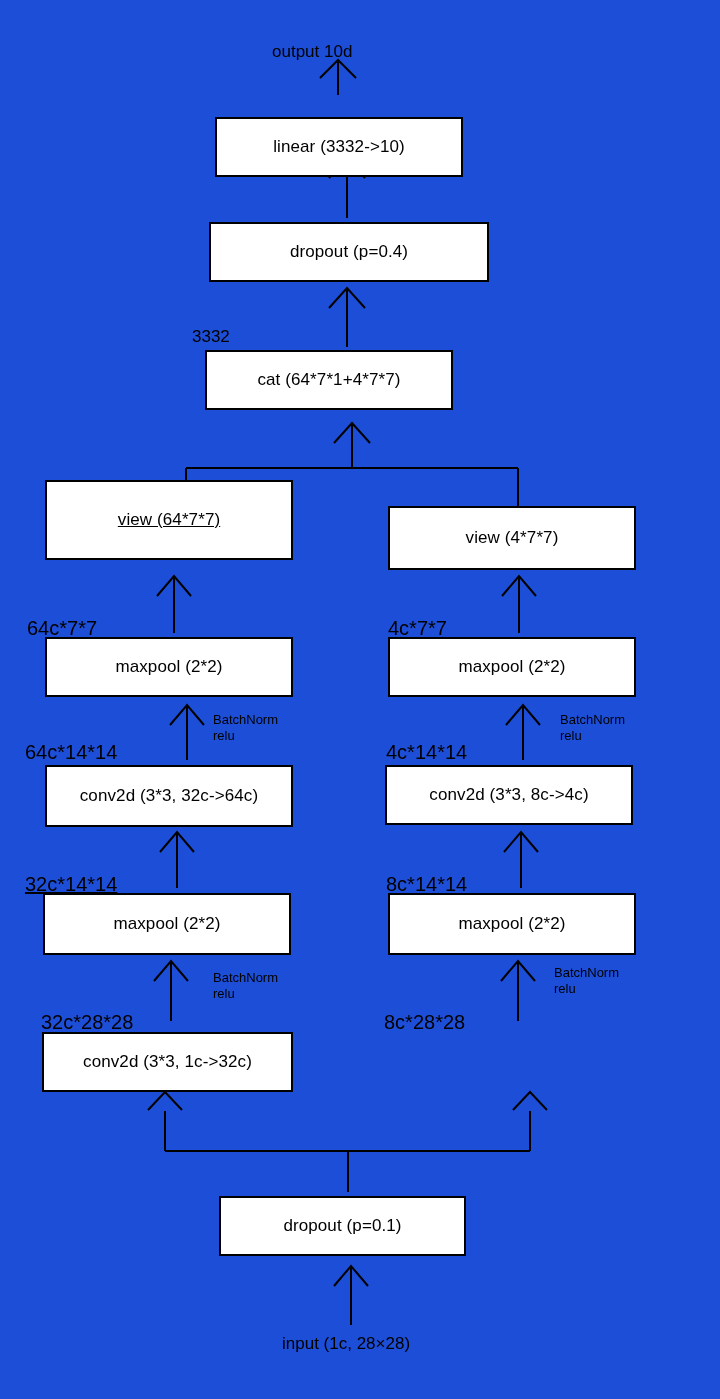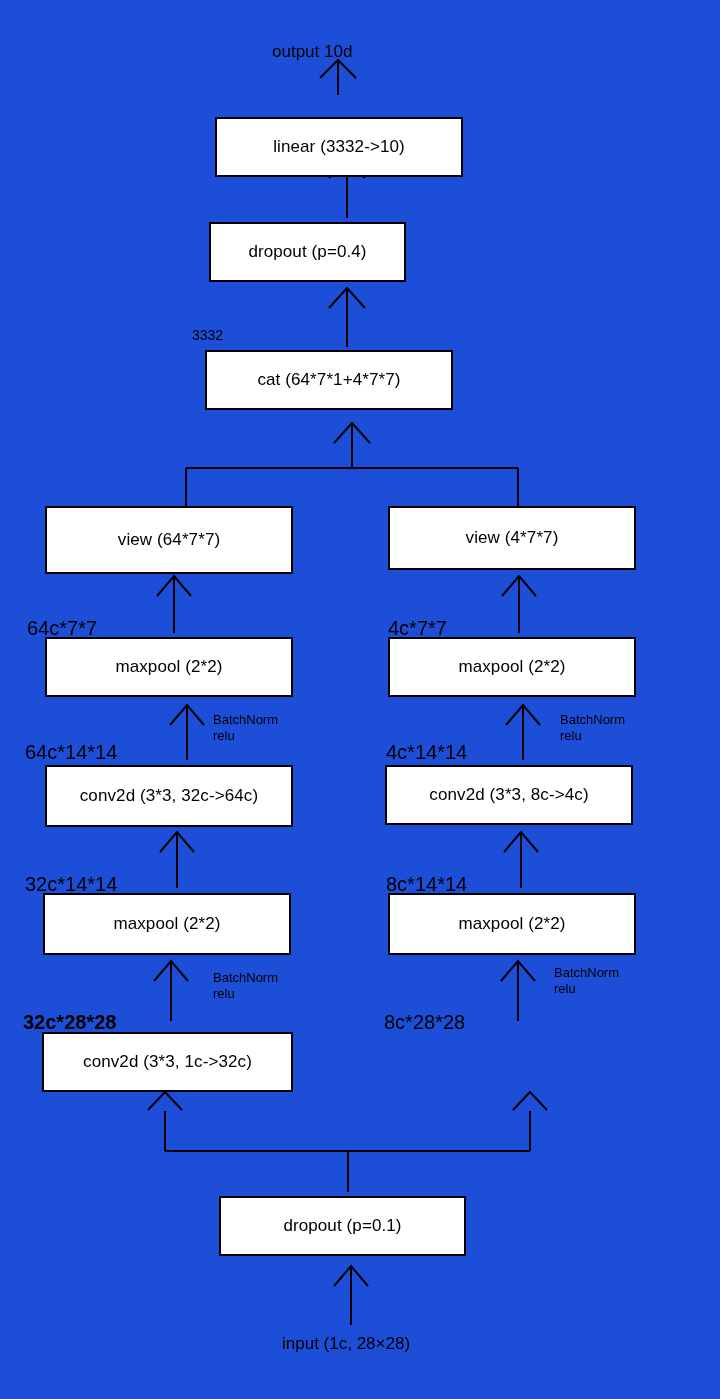--- a/index.html
+++ b/index.html
@@ -146,29 +146,29 @@
     <g>
       <line x1="351" y1="1325" x2="351" y2="1268"></line>
       <polyline points="334,1286 351,1266 368,1286"></polyline>
     </g>
   </svg>
 
   <div class="free-text" style="left:272px; top:42px;">output  10d</div>
 
   <div class="free-text" style="left:282px; top:1334px;text-align:right;">input (1c, 28×28)</div>
 
-  <div class="tensor-label" style="left:192px; top:327px; font-size:14px;">3332</div>
+  <div class="tensor-label" style="left:192px; top:327px; font-size:17px;">3332</div>
 
   <div class="node" style="left:215px; top:95px; width:248px; height:60px;margin-top:22px;">linear (3332-&gt;10)</div>
 
-  <div class="node" style="left:209px; top:222px; width:197px; height:60px;">dropout (p=0.4)</div>
+  <div class="node" style="left:209px; top:222px; width:280px; height:60px;">dropout (p=0.4)</div>
 
   <div class="node" style="left:205px; top:350px; width:248px; height:60px;">cat (64*7*1+4*7*7)</div>
 
-  <div class="node" style="left:45px; top:506px; width:248px; height:68px;">view (64*7*7)</div>
+  <div class="node" style="left:45px; top:480px; width:248px; height:80px;text-decoration:underline;">view (64*7*7)</div>
 
   <div class="node" style="left:388px; top:506px; width:248px; height:64px;">view (4*7*7)</div>
 
   <div class="node" style="left:45px; top:637px; width:248px; height:60px;">maxpool (2*2)</div>
 
   <div class="node" style="left:388px; top:637px; width:248px; height:60px;">maxpool (2*2)</div>
 
   <div class="node" style="left:45px; top:765px; width:248px; height:62px;">conv2d (3*3, 32c-&gt;64c)</div>
 
   <div class="node" style="left:385px; top:765px; width:248px; height:60px;">conv2d (3*3, 8c-&gt;4c)</div>
@@ -179,23 +179,23 @@
 
   <div class="node" style="left:42px; top:1032px; width:251px; height:60px;">conv2d (3*3, 1c-&gt;32c)</div>
 
 
   <div class="node" style="left:219px; top:1196px; width:247px; height:60px;">dropout (p=0.1)</div>
 
   <div class="tensor-label" style="left:27px; top:617px;">64c*7*7</div>
 
   <div class="tensor-label" style="left:25px; top:741px;">64c*14*14</div>
 
-  <div class="tensor-label" style="left:25px; top:873px;">32c*14*14</div>
-
-  <div class="tensor-label" style="left:23px; top:1011px;font-weight:bold;">32c*28*28</div>
+  <div class="tensor-label" style="left:25px; top:873px;text-decoration:underline;">32c*14*14</div>
+
+  <div class="tensor-label" style="left:41px; top:1011px;">32c*28*28</div>
 
   <div class="tensor-label" style="left:388px; top:617px;">4c*7*7</div>
 
   <div class="tensor-label" style="left:386px; top:741px;">4c*14*14</div>
 
   <div class="tensor-label" style="left:386px; top:873px;">8c*14*14</div>
 
   <div class="tensor-label" style="left:384px; top:1011px;">8c*28*28</div>
 
   <div class="op-label" style="left:213px; top:712px;">

